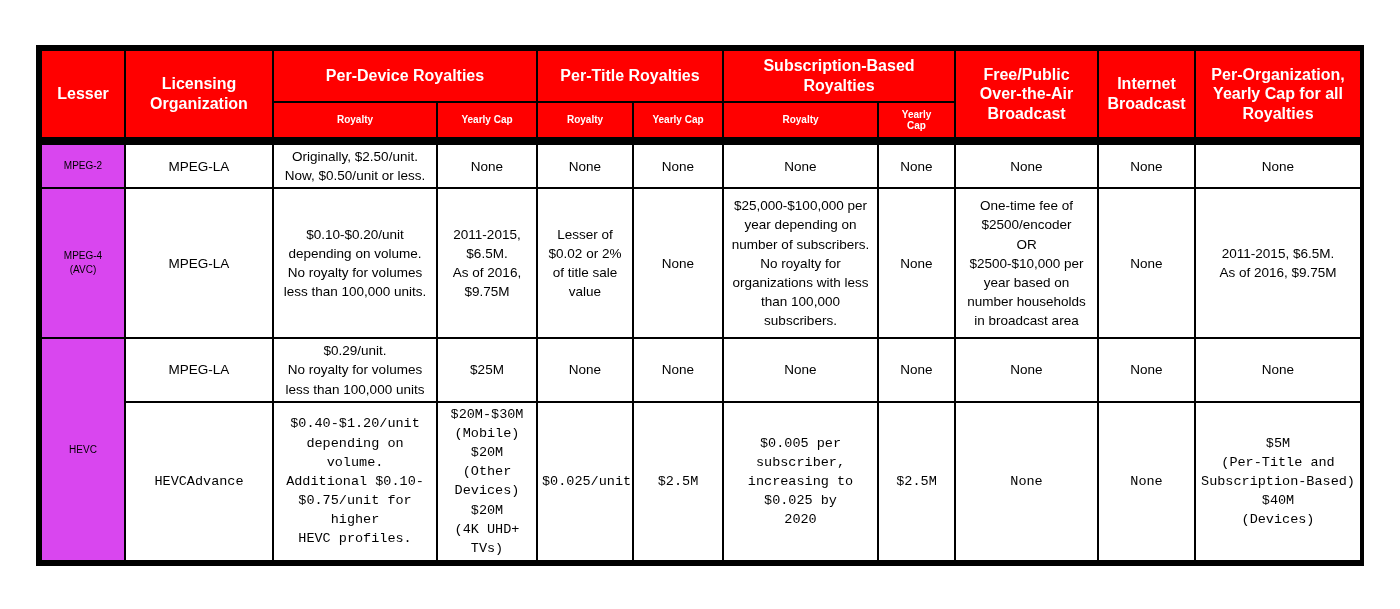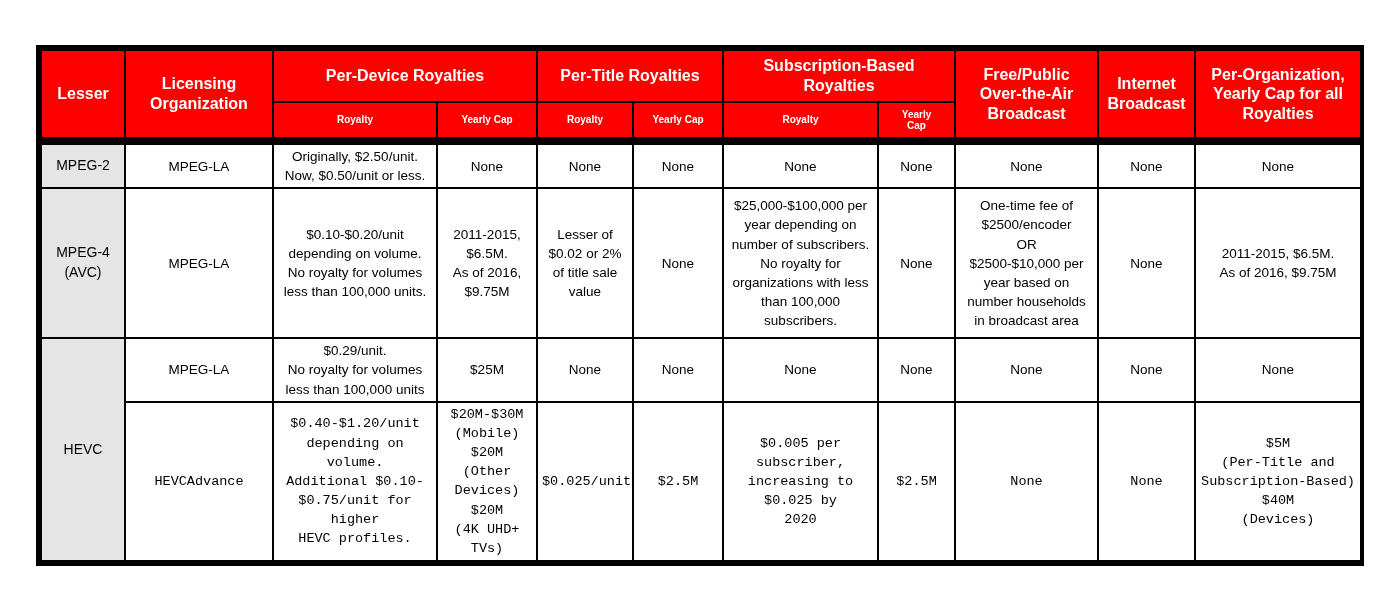--- a/index.html
+++ b/index.html
@@ -46,22 +46,22 @@
     border-top: 2px solid #000000;
     border-bottom: 2px solid #000000;
   }
   td {
     font-size: 13.5px;
     line-height: 1.42;
     color: #000000;
     background: #ffffff;
   }
   .codec-cell {
-    background: #e5e5e5;
-    font-size: 14px;
+    background: #d946ef;
+    font-size: 10px;
   }
   .row-mpeg2 td   { height: 40px; }
   .row-mpeg4 td   { height: 150px; }
   .row-hevc1 td   { height: 58px; }
   .row-hevc2 td   { height: 152px; font-family: Liberation Mono, monospace; }
 </style>
 </head>
 <body>
 
 <div class="table-wrap">

